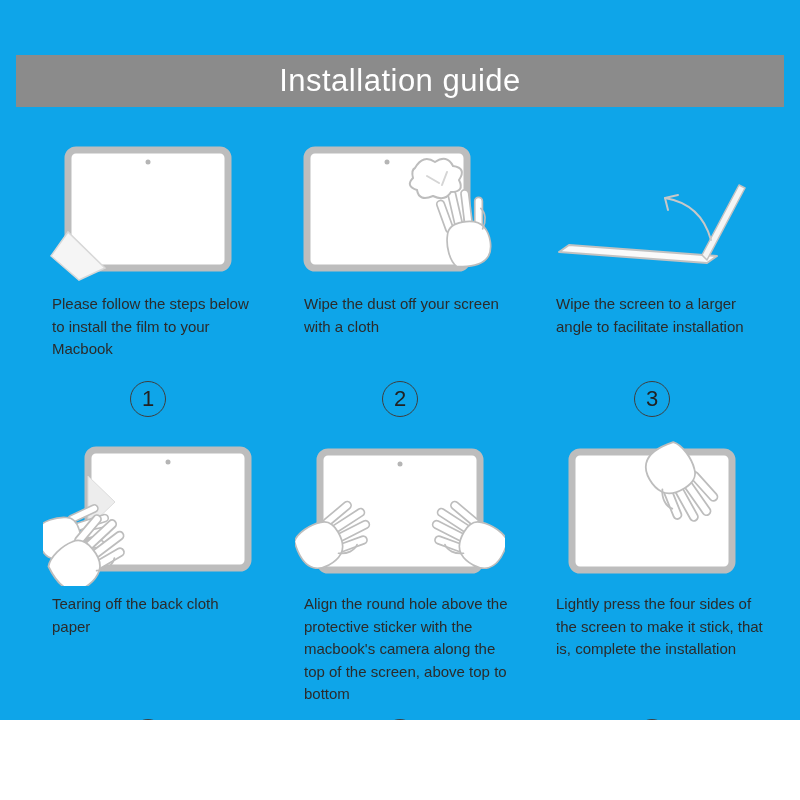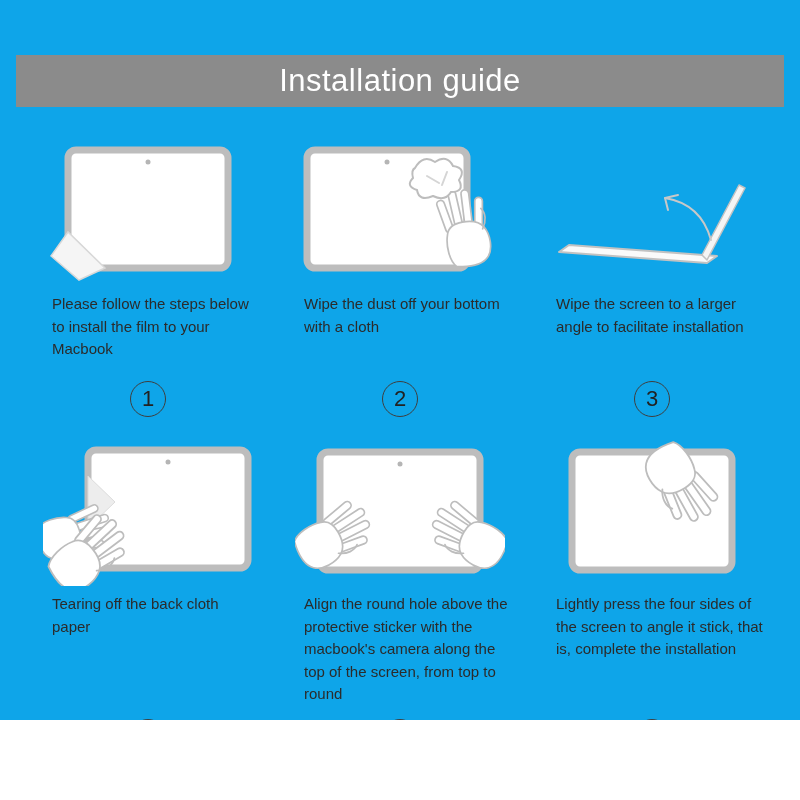--- a/index.html
+++ b/index.html
@@ -82,21 +82,21 @@
 
     <div class="step">
       <div class="illus">
         <svg width="210" height="150" viewBox="0 0 210 150">
           <use href="#screen-shape" x="12" y="14"></use>
           <use href="#hand-shape" transform="translate(150 134) rotate(-100) scale(0.85)"></use>
           <path class="ln" d="M120 32 q8 -14 20 -6 q12 -8 18 4 q14 2 6 14 q6 12 -8 12 q-6 10 -18 4 q-14 6 -16 -6 q-12 -4 -4 -12 q-2 -8 2 -10 z"></path>
           <path class="lnl" d="M132 40 l12 7 M152 36 l-5 13" style="stroke:#d5d5d5"></path>
         </svg>
       </div>
-      <div class="caption">Wipe the dust off your bottom with a cloth</div>
+      <div class="caption">Wipe the dust off your screen with a cloth</div>
       <div class="numwrap">
         <div class="numcircle">2</div>
       </div>
     </div>
 
     <div class="step">
       <div class="illus">
         <svg width="210" height="150" viewBox="0 0 210 150">
           <path d="M12 116 L160 127 L170 120 L22 109 Z" fill="#fafafa" stroke="#c2c2c2" stroke-width="2" stroke-linejoin="round"></path>
           <path d="M160 124 L198 52 L192 49 L155 119 Z" fill="#f5f5f5" stroke="#c2c2c2" stroke-width="1.5" stroke-linejoin="round"></path>
@@ -126,33 +126,33 @@
     </div>
 
     <div class="step">
       <div class="illus">
         <svg width="210" height="150" viewBox="0 0 210 150">
           <use href="#screen-shape" x="25" y="16"></use>
           <use href="#hand-shape" transform="translate(-8 96) rotate(-30) scale(0.85)"></use>
           <use href="#hand-shape" transform="translate(220 96) scale(-0.85 0.85) rotate(-30)"></use>
         </svg>
       </div>
-      <div class="caption">Align the round hole above the protective sticker with the macbook's camera along the top of the screen, from top to round</div>
+      <div class="caption">Align the round hole above the protective sticker with the macbook's camera along the top of the screen, above top to bottom</div>
       <div class="numwrap">
         <div class="numcircle">5</div>
       </div>
     </div>
 
     <div class="step">
       <div class="illus">
         <svg width="210" height="150" viewBox="0 0 210 150">
           <use href="#screen-shape" x="25" y="16"></use>
           <use href="#hand-shape" transform="translate(136 -2) rotate(58) scale(0.9)"></use>
         </svg>
       </div>
-      <div class="caption">Lightly press the four sides of the screen to angle it stick, that is, complete the installation</div>
+      <div class="caption">Lightly press the four sides of the screen to make it stick, that is, complete the installation</div>
       <div class="numwrap">
         <div class="numcircle">6</div>
       </div>
     </div>
 
   </div>
 </div>
 
 </body></html>

